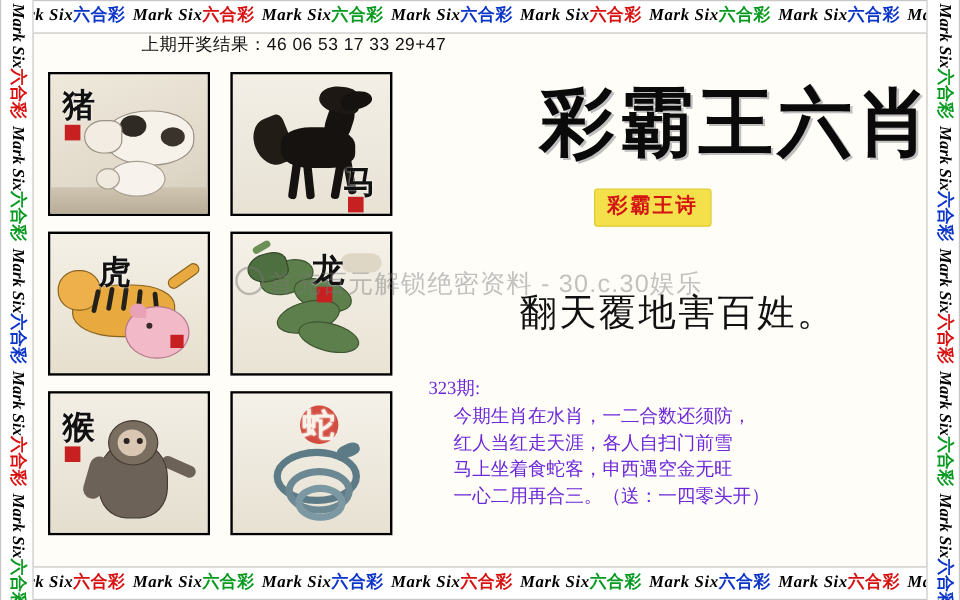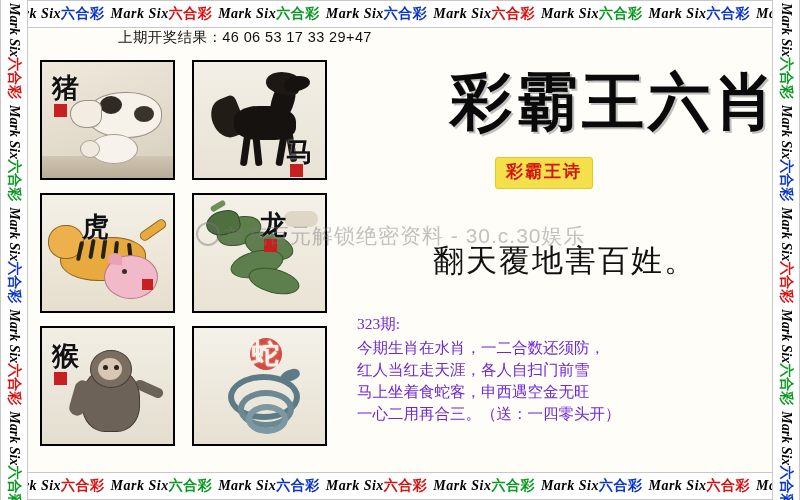--- a/index.html
+++ b/index.html
@@ -189,20 +189,21 @@
     font-size: 15.5px;
     line-height: 22px;
     color: #6d28d9;
     font-family: "Liberation Serif", serif;
   }
   .text-block .tb-head {
     margin-bottom: 2px;
   }
   .text-block .tb-line {
     white-space: nowrap;
+    margin-left: 21px;
   }
 
   
   .grid {
     position: absolute;
     left: 40px;
     top: 60px;
     width: 300px;
     height: 390px;
   }

